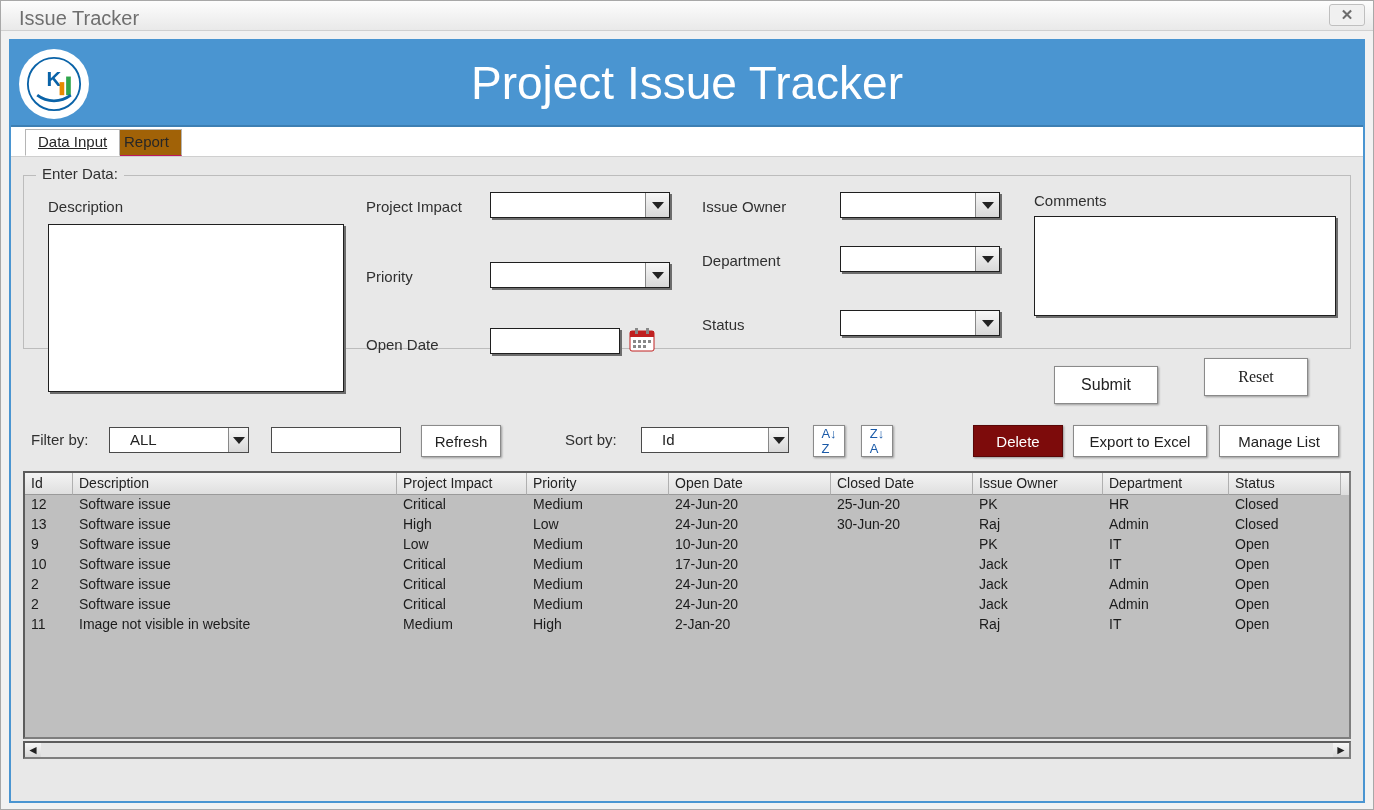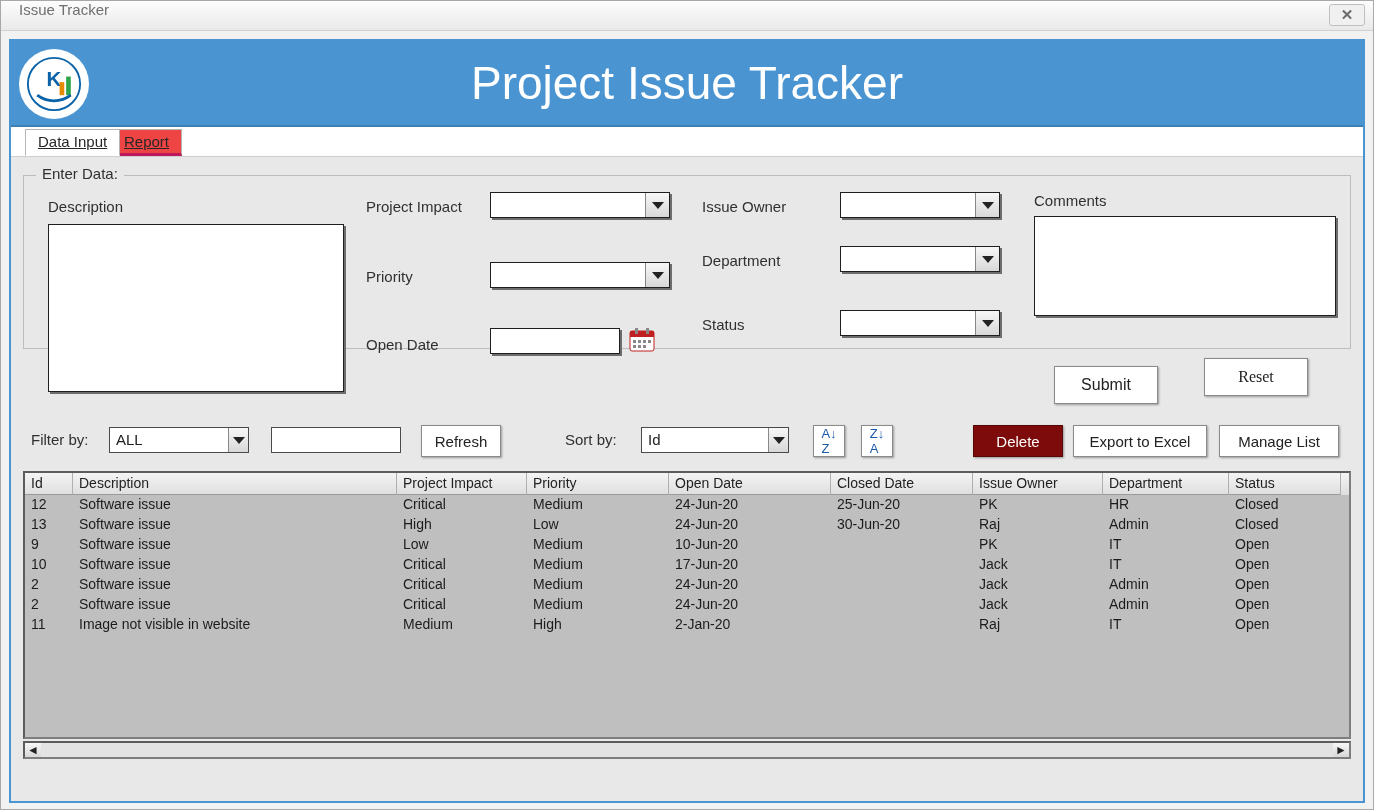--- a/index.html
+++ b/index.html
@@ -1,31 +1,31 @@
 <!DOCTYPE html>
 <html><head>
 <meta charset="utf-8">
 <style>
   * { box-sizing: border-box; }
   html, body { margin:0; padding:0; width:1374px; height:810px; font-family: Tahoma, Verdana, sans-serif; overflow:hidden; }
   body { background:#ffffff; }
   .window { position:relative; width:1374px; height:810px; background:#f2f2f2; border:1px solid #a8a8a8; }
   .titlebar { height:30px; background:linear-gradient(#fdfdfd,#e9e9e9); border-bottom:1px solid #d0d0d0; position:relative; }
-  .titlebar-title { position:absolute; left:18px; top:0; font-size:15px; color:#6f6f6f; }
+  .titlebar-title { position:absolute; left:18px; top:6px; font-size:20px; color:#6f6f6f; }
   .titlebar-close { position:absolute; right:8px; top:3px; width:36px; height:22px; background:#f0f0f0; border:1px solid #bfbfbf; border-radius:3px; display:flex; align-items:center; justify-content:center; color:#6c6c6c; font-size:15px; font-weight:bold; box-shadow:inset 0 0 1px #fff; }
   .inner { position:absolute; left:8px; right:8px; top:38px; bottom:6px; border:2px solid #4a95d1; background:#e8e8e8; }
   .banner { position:relative; height:86px; background:#4a95d1; border-bottom:2px solid #3d7fb3; }
   .banner-title { color:#ffffff; font-size:46px; font-weight:500; text-align:center; line-height:84px; letter-spacing:0px; }
   .logo { position:absolute; left:8px; top:8px; width:70px; height:70px; border-radius:50%; background:#ffffff; display:flex; align-items:center; justify-content:center; }
   .logo svg { width:56px; height:56px; }
   .tabstrip { position:relative; height:30px; background:#ffffff; border-bottom:1px solid #cfcfcf; }
   .tab { position:absolute; top:2px; height:27px; border:1px solid #b5b5b5; background:#f4f4f4; font-size:15px; padding:3px 12px 0 12px; color:#272727; border-bottom:1px solid #ffffff; cursor:pointer; }
   .tab.active { background:#ffffff; z-index:2; }
   .tab.active span { text-decoration:underline; }
-  .tab.inactive { background:#ef4444; border-bottom:3px solid #be185d; z-index:1;text-decoration:underline; }
+  .tab.inactive { background:#a16207; border-bottom:1px solid #be185d; z-index:1; }
   .content { position:absolute; left:0; right:0; top:122px; bottom:28px; background:#e8e8e8; }
   .groupbox { position:absolute; left:12px; right:12px; top:12px; height:174px; border:1px solid #bcbcbc; }
   .groupbox-legend { position:absolute; left:12px; top:-11px; background:#e8e8e8; padding:0 6px; font-size:15px; color:#303030; }
   .lbl { position:absolute; font-size:15px; color:#303030; }
   .txtarea { position:absolute; background:#ffffff; border:1px solid #1f1f1f; box-shadow:2px 2px 0 #6d6d6d; }
   .combo { position:absolute; height:26px; background:#ffffff; border:1px solid #1f1f1f; box-shadow:2px 2px 0 #6d6d6d; }
   .combo-btn { position:absolute; right:0; top:0; bottom:0; width:24px; background:linear-gradient(#f7f7f7,#d8d8d8); border-left:1px solid #888; display:flex; align-items:center; justify-content:center; }
   .combo-btn::after { content:""; border-left:6px solid transparent; border-right:6px solid transparent; border-top:7px solid #222; }
   .txtbox { position:absolute; height:26px; background:#ffffff; border:1px solid #1f1f1f; box-shadow:2px 2px 0 #6d6d6d; }
   .btn { position:absolute; height:38px; background:#ffffff; border:1px solid #8a8a8a; box-shadow:1px 1px 2px #999; display:flex; align-items:center; justify-content:center; font-size:16px; color:#222; cursor:pointer; }
@@ -39,21 +39,21 @@
   .lv-header .col { border-right:1px solid #b0b0b0; border-bottom:1px solid #9a9a9a; padding:2px 6px 0 6px; overflow:hidden; white-space:nowrap; text-overflow:clip; }
   .lv-body { font-size:14px; color:#1c1c1c; }
   .lv-row { display:flex; height:20px; }
   .lv-row .cell { padding:1px 6px 0 6px; overflow:hidden; white-space:nowrap; }
   .hscroll { position:absolute; left:12px; right:12px; bottom:14px; height:18px; background:#e3e3e3; border:2px solid #7e7e7e; border-top-color:#5c5c5c; border-left-color:#5c5c5c; display:flex; justify-content:space-between; align-items:center; font-size:12px; color:#222; }
   .hscroll .arr { width:16px; text-align:center; background:linear-gradient(#f7f7f7,#d8d8d8); height:100%; line-height:14px; }
   .footerbar { position:absolute; left:0; right:0; bottom:0; height:28px; background:#4a95d1; color:#ffffff; font-weight:bold; font-size:16px; text-align:right; line-height:26px; padding-right:12px; }
   .c0{width:48px} .c1{width:324px} .c2{width:130px} .c3{width:142px} .c4{width:162px} .c5{width:142px} .c6{width:130px} .c7{width:126px} .c8{width:112px}
   .combo-small { position:absolute; height:26px; background:#ffffff; border:1px solid #4a4a4a; box-shadow:none; }
   .combo-small .combo-btn{width:20px;}
-  .combo-text{position:absolute;left:6px;top:3px;font-size:15px;color:#222;}
+  .combo-text{position:absolute;left:20px;top:3px;font-size:15px;color:#222;}
 </style>
 </head>
 <body>
 
 <div class="window">
   <div class="titlebar">
     <div class="titlebar-title">Issue Tracker</div>
     <div class="titlebar-close">✕</div>
   </div>
 

